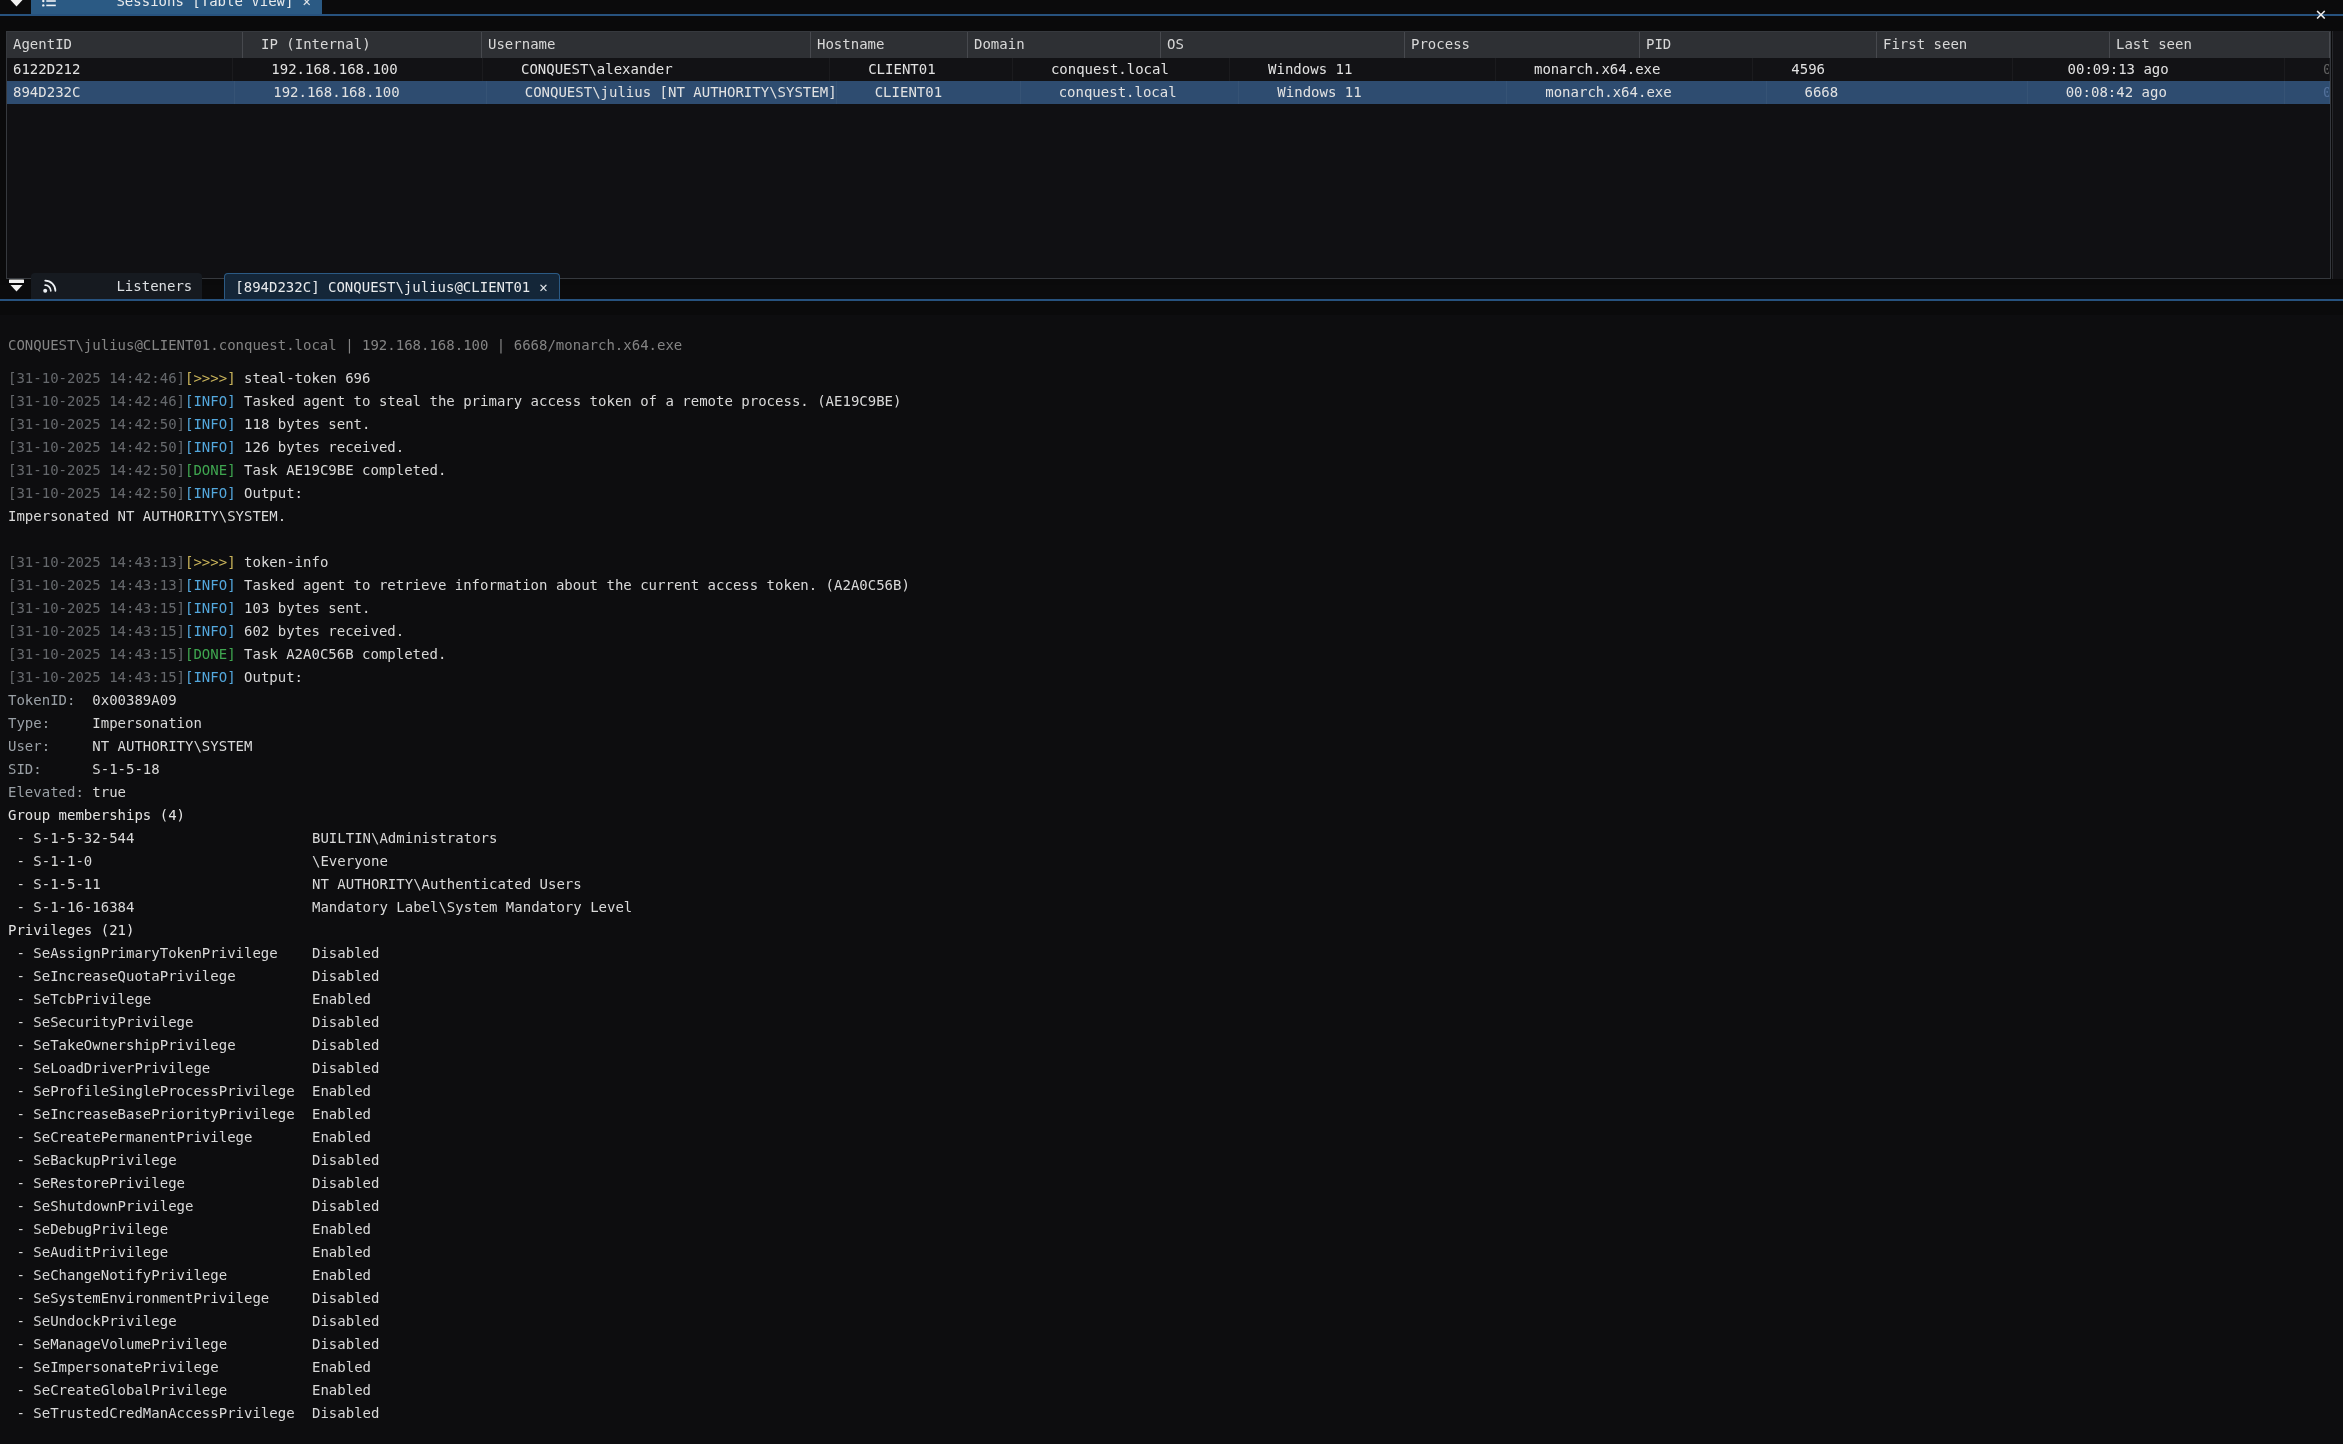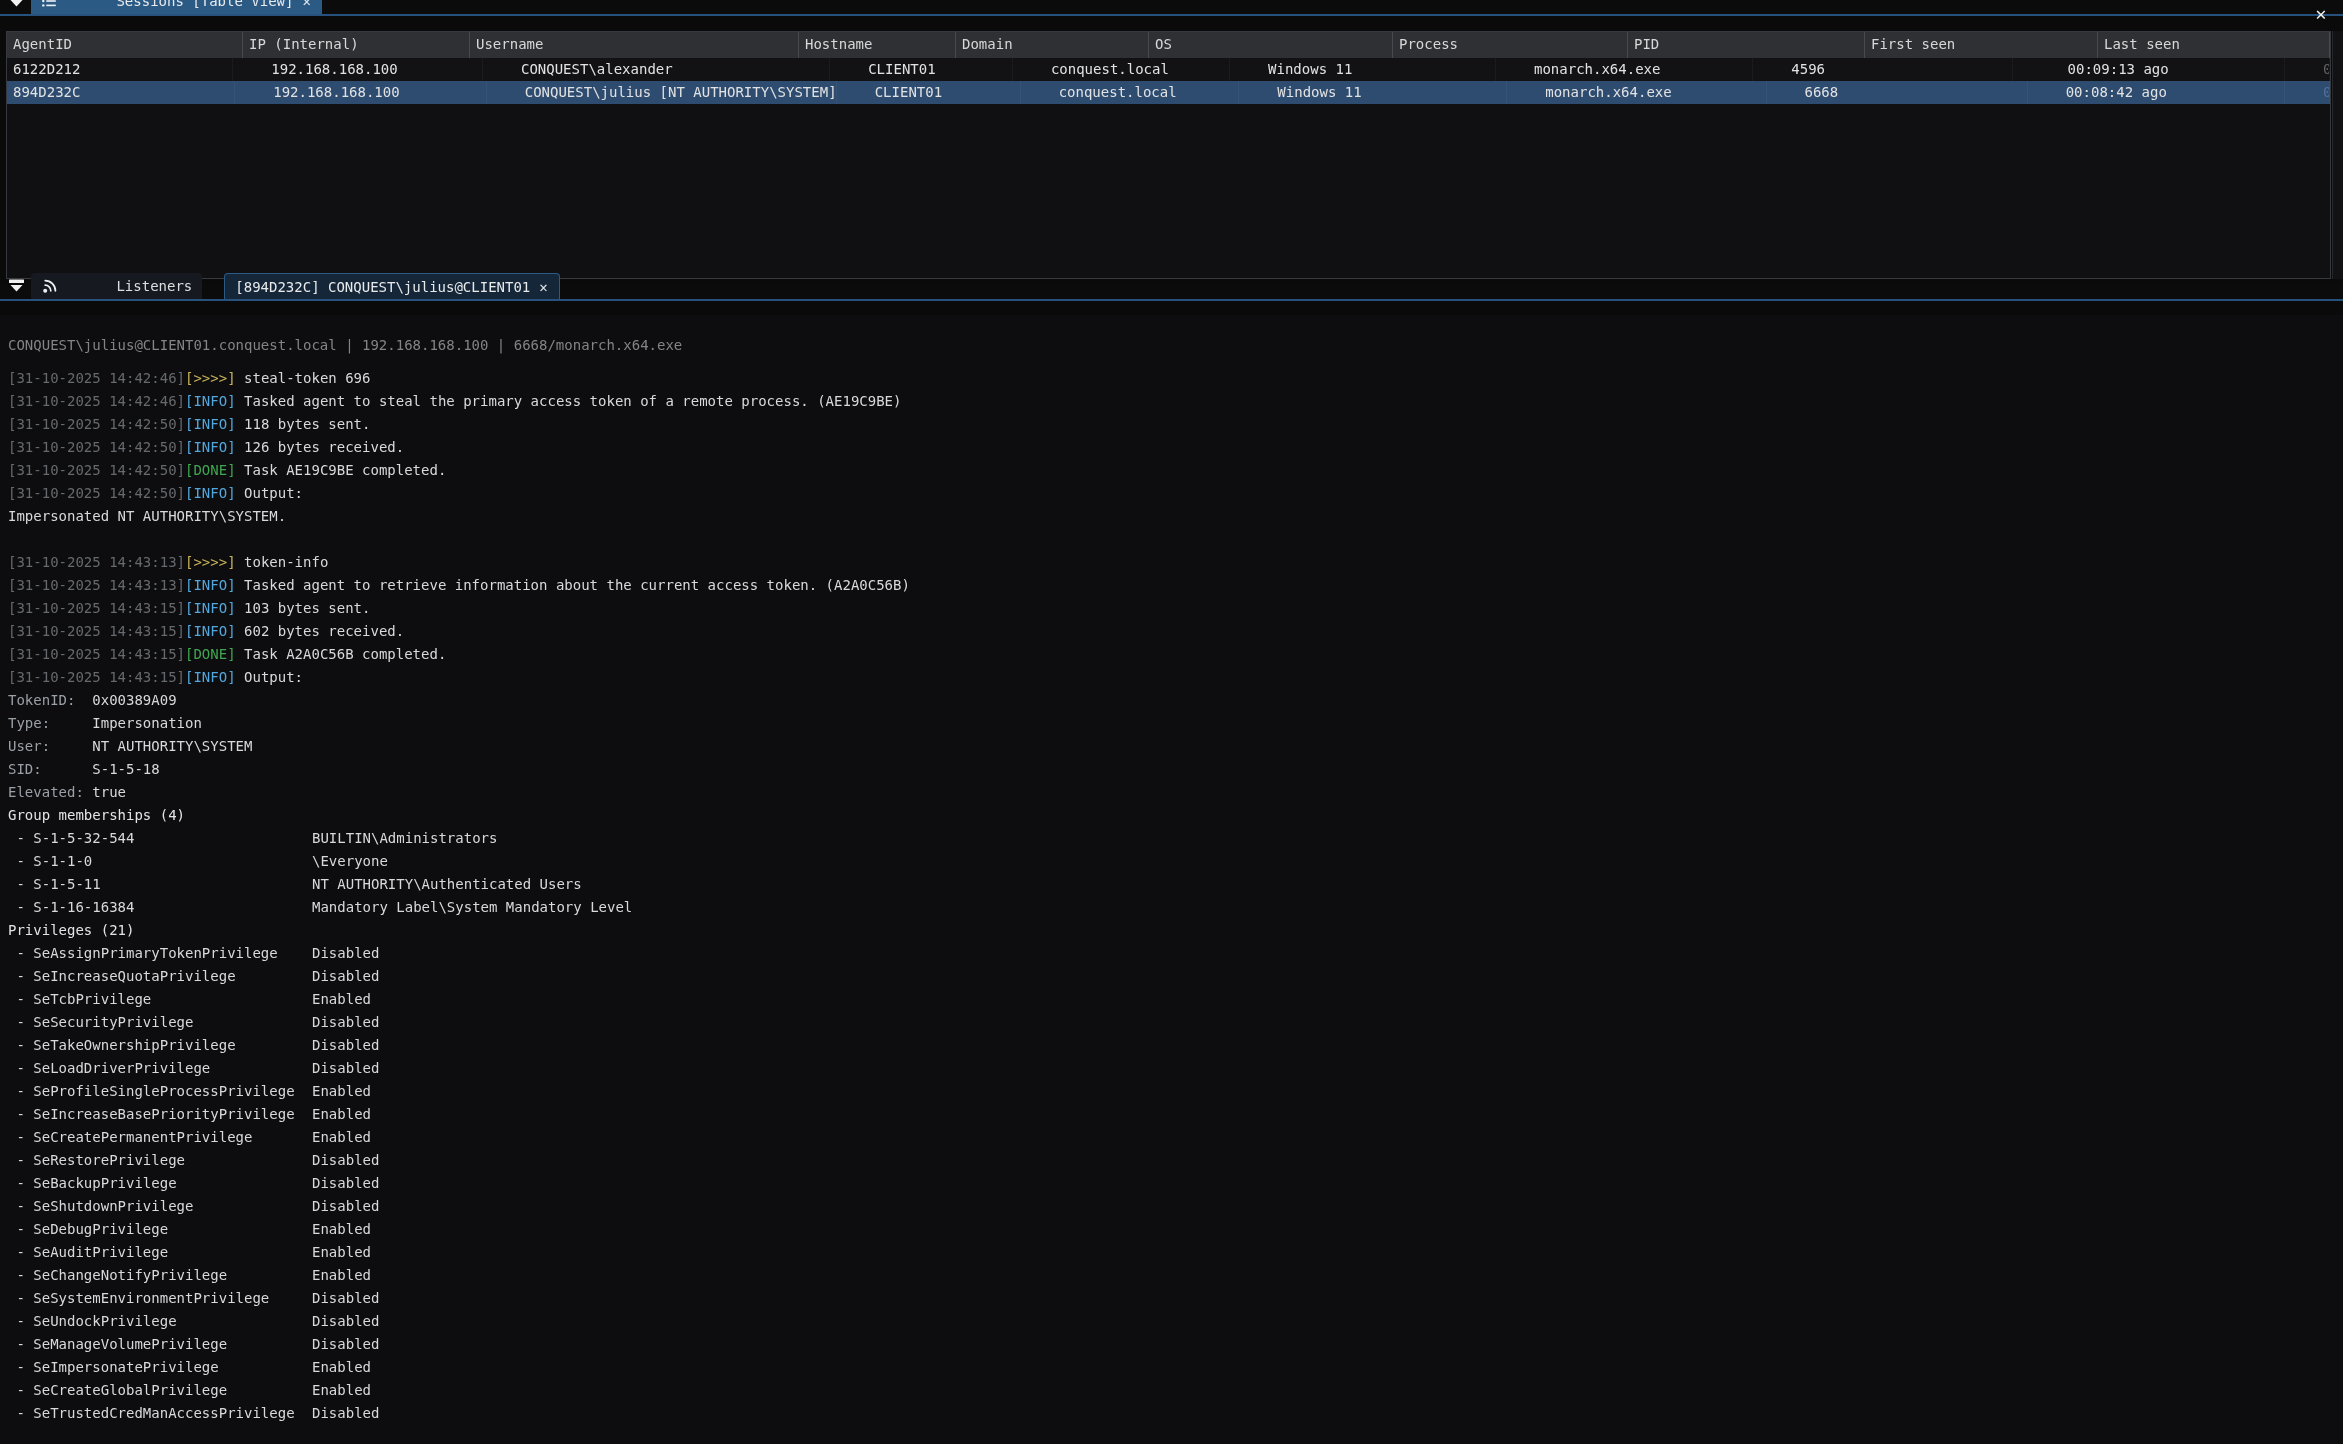--- a/index.html
+++ b/index.html
@@ -82,21 +82,21 @@
       <span class="x">✕</span>
     </div>
     <div class="win-close">
       <span>✕</span>
     </div>
   </div>
 
   <div class="table-wrap">
     <div class="thead">
         <div class="th" style="width: 236px;">AgentID</div>
-        <div class="th" style="width: 227px;">IP (Internal)</div>
+        <div class="th" style="width: 227px; margin-left: 12px;">IP (Internal)</div>
         <div class="th" style="width: 329px;">Username</div>
         <div class="th" style="width: 157px;">Hostname</div>
         <div class="th" style="width: 193px;">Domain</div>
         <div class="th" style="width: 244px;">OS</div>
         <div class="th" style="width: 235px;">Process</div>
         <div class="th" style="width: 237px;">PID</div>
         <div class="th" style="width: 233px;">First seen</div>
         <div class="th" style="flex: 1 1 0%;">Last seen</div>
       </div>
     <div>
@@ -183,22 +183,22 @@
         <div class="tl head">Privileges (21)</div>
         <div class="tl"><span class="col1"> - SeAssignPrimaryTokenPrivilege</span><span>Disabled</span></div>
         <div class="tl"><span class="col1"> - SeIncreaseQuotaPrivilege</span><span>Disabled</span></div>
         <div class="tl"><span class="col1"> - SeTcbPrivilege</span><span>Enabled</span></div>
         <div class="tl"><span class="col1"> - SeSecurityPrivilege</span><span>Disabled</span></div>
         <div class="tl"><span class="col1"> - SeTakeOwnershipPrivilege</span><span>Disabled</span></div>
         <div class="tl"><span class="col1"> - SeLoadDriverPrivilege</span><span>Disabled</span></div>
         <div class="tl"><span class="col1"> - SeProfileSingleProcessPrivilege</span><span>Enabled</span></div>
         <div class="tl"><span class="col1"> - SeIncreaseBasePriorityPrivilege</span><span>Enabled</span></div>
         <div class="tl"><span class="col1"> - SeCreatePermanentPrivilege</span><span>Enabled</span></div>
+        <div class="tl"><span class="col1"> - SeBackupPrivilege</span><span>Disabled</span></div>
         <div class="tl"><span class="col1"> - SeRestorePrivilege</span><span>Disabled</span></div>
-        <div class="tl"><span class="col1"> - SeBackupPrivilege</span><span>Disabled</span></div>
         <div class="tl"><span class="col1"> - SeShutdownPrivilege</span><span>Disabled</span></div>
         <div class="tl"><span class="col1"> - SeDebugPrivilege</span><span>Enabled</span></div>
         <div class="tl"><span class="col1"> - SeAuditPrivilege</span><span>Enabled</span></div>
         <div class="tl"><span class="col1"> - SeChangeNotifyPrivilege</span><span>Enabled</span></div>
         <div class="tl"><span class="col1"> - SeSystemEnvironmentPrivilege</span><span>Disabled</span></div>
         <div class="tl"><span class="col1"> - SeUndockPrivilege</span><span>Disabled</span></div>
         <div class="tl"><span class="col1"> - SeManageVolumePrivilege</span><span>Disabled</span></div>
         <div class="tl"><span class="col1"> - SeImpersonatePrivilege</span><span>Enabled</span></div>
         <div class="tl"><span class="col1"> - SeCreateGlobalPrivilege</span><span>Enabled</span></div>
         <div class="tl"><span class="col1"> - SeTrustedCredManAccessPrivilege</span><span>Disabled</span></div>

